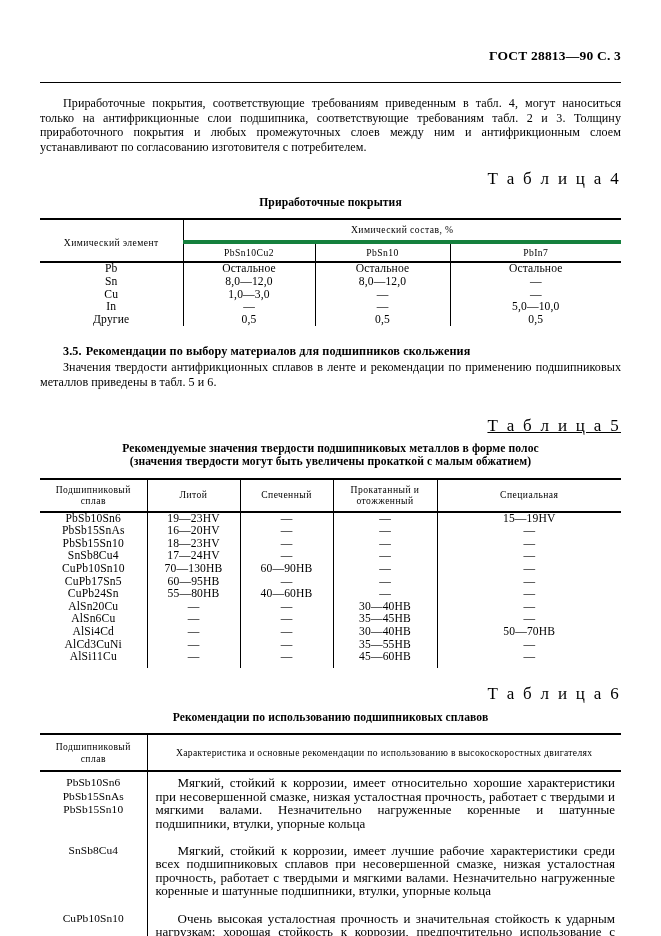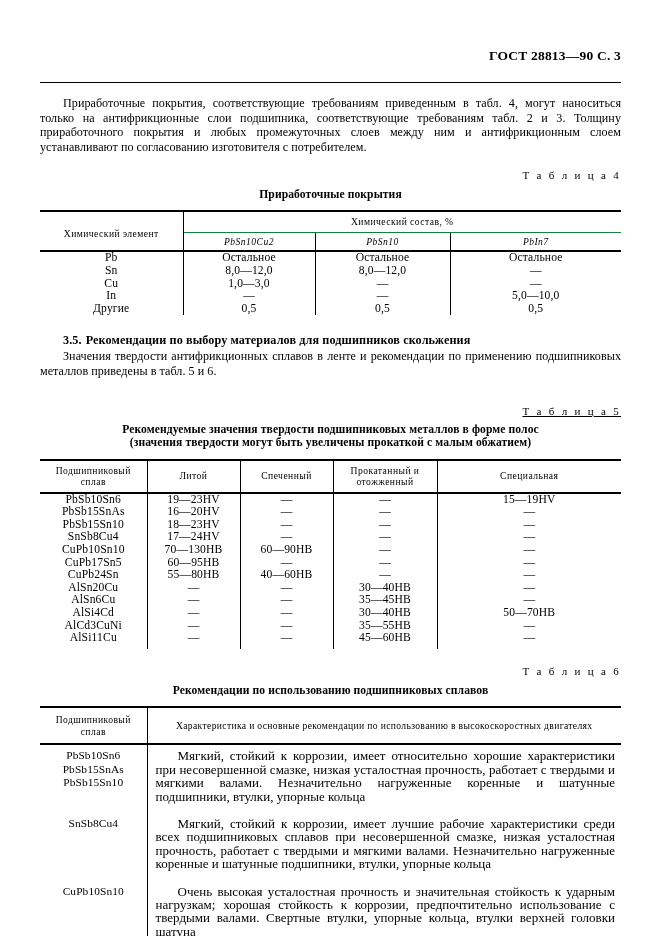--- a/index.html
+++ b/index.html
@@ -60,21 +60,21 @@
     font-size: 12.1px;
     line-height: 14.7px;
     text-align: justify;
     text-indent: 23px;
     letter-spacing: 0.05px;
   }
 
   
   .tbl-num {
     text-align: right;
-    font-size: 11px;
+    font-size: 17px;
     letter-spacing: 2.3px;
     margin: 0;
   }
   .tbl-title {
     text-align: center;
     font-weight: bold;
     font-size: 11.6px;
     margin: 0;
     line-height: 13.5px;
     letter-spacing: 0.1px;
@@ -87,21 +87,21 @@
     table-layout: fixed;
     font-size: 11px;
   }
   table.gost th,
   table.gost td {
     padding: 0;
     vertical-align: top;
     font-weight: normal;
   }
   .rule-thick { border-top: 2px solid #000; }
-  .rule-thin  { border-top: 1px solid #15803d; font-style: italic; }
+  .rule-thin  { border-top: 4px solid #15803d; }
   .vl { border-left: 1px solid #000; }
 
   
   table.gost th.hd {
     font-size: 9.6px;
     text-align: center;
     letter-spacing: 0.45px;
     line-height: 11.5px;
     padding: 4px 3px 4px 3px;
   }

